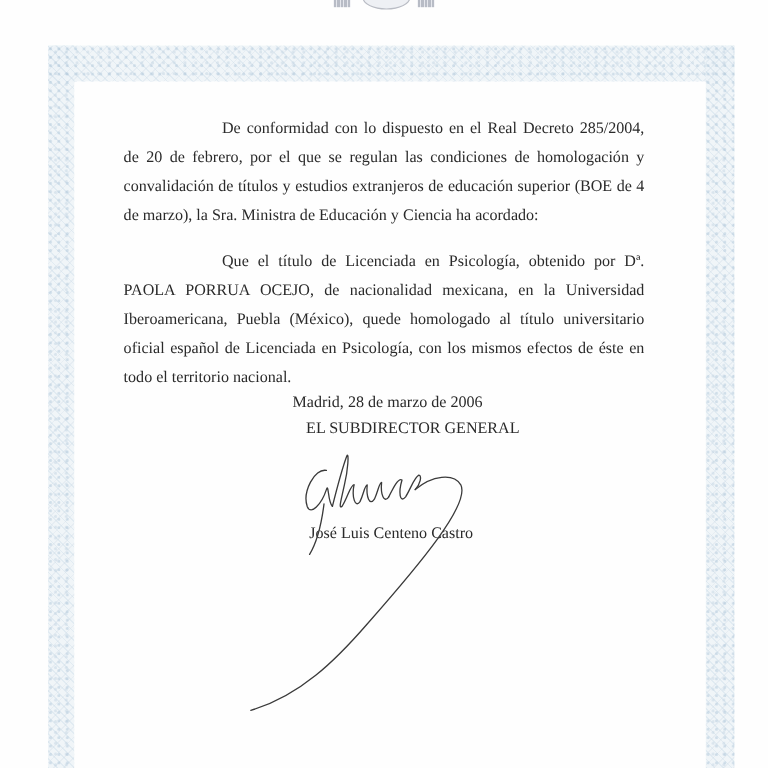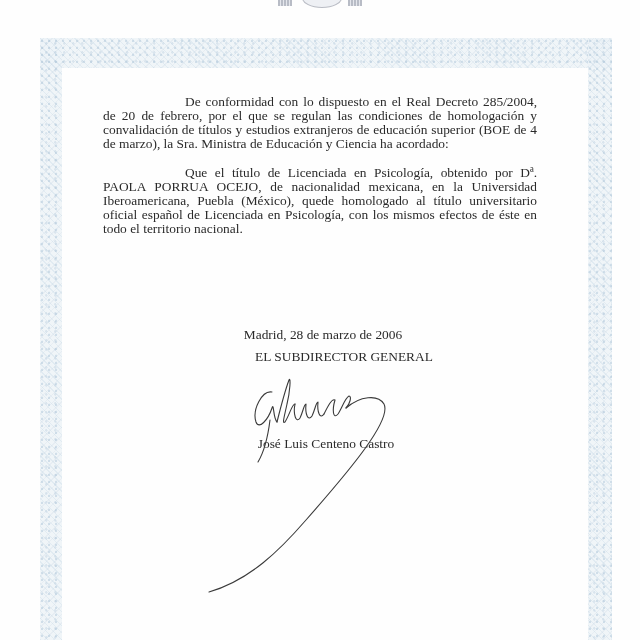--- a/index.html
+++ b/index.html
@@ -66,21 +66,21 @@
       background: #fefefe;
       left: 62px; top: 68px; width: 526px; height: 572px;
     }
 
     .content {
       position: absolute;
       left: 103px;
       top: 95px;
       width: 434px;
       font-size: 13.4px;
-      line-height: 14px;
+      line-height: 24px;
     }
     .para {
       margin: 0 0 15px 0;
       text-align: justify;
       text-indent: 82px;
     }
     .para strong { font-weight: normal; }
     .signoff {
       position: absolute;
       left: 0;

